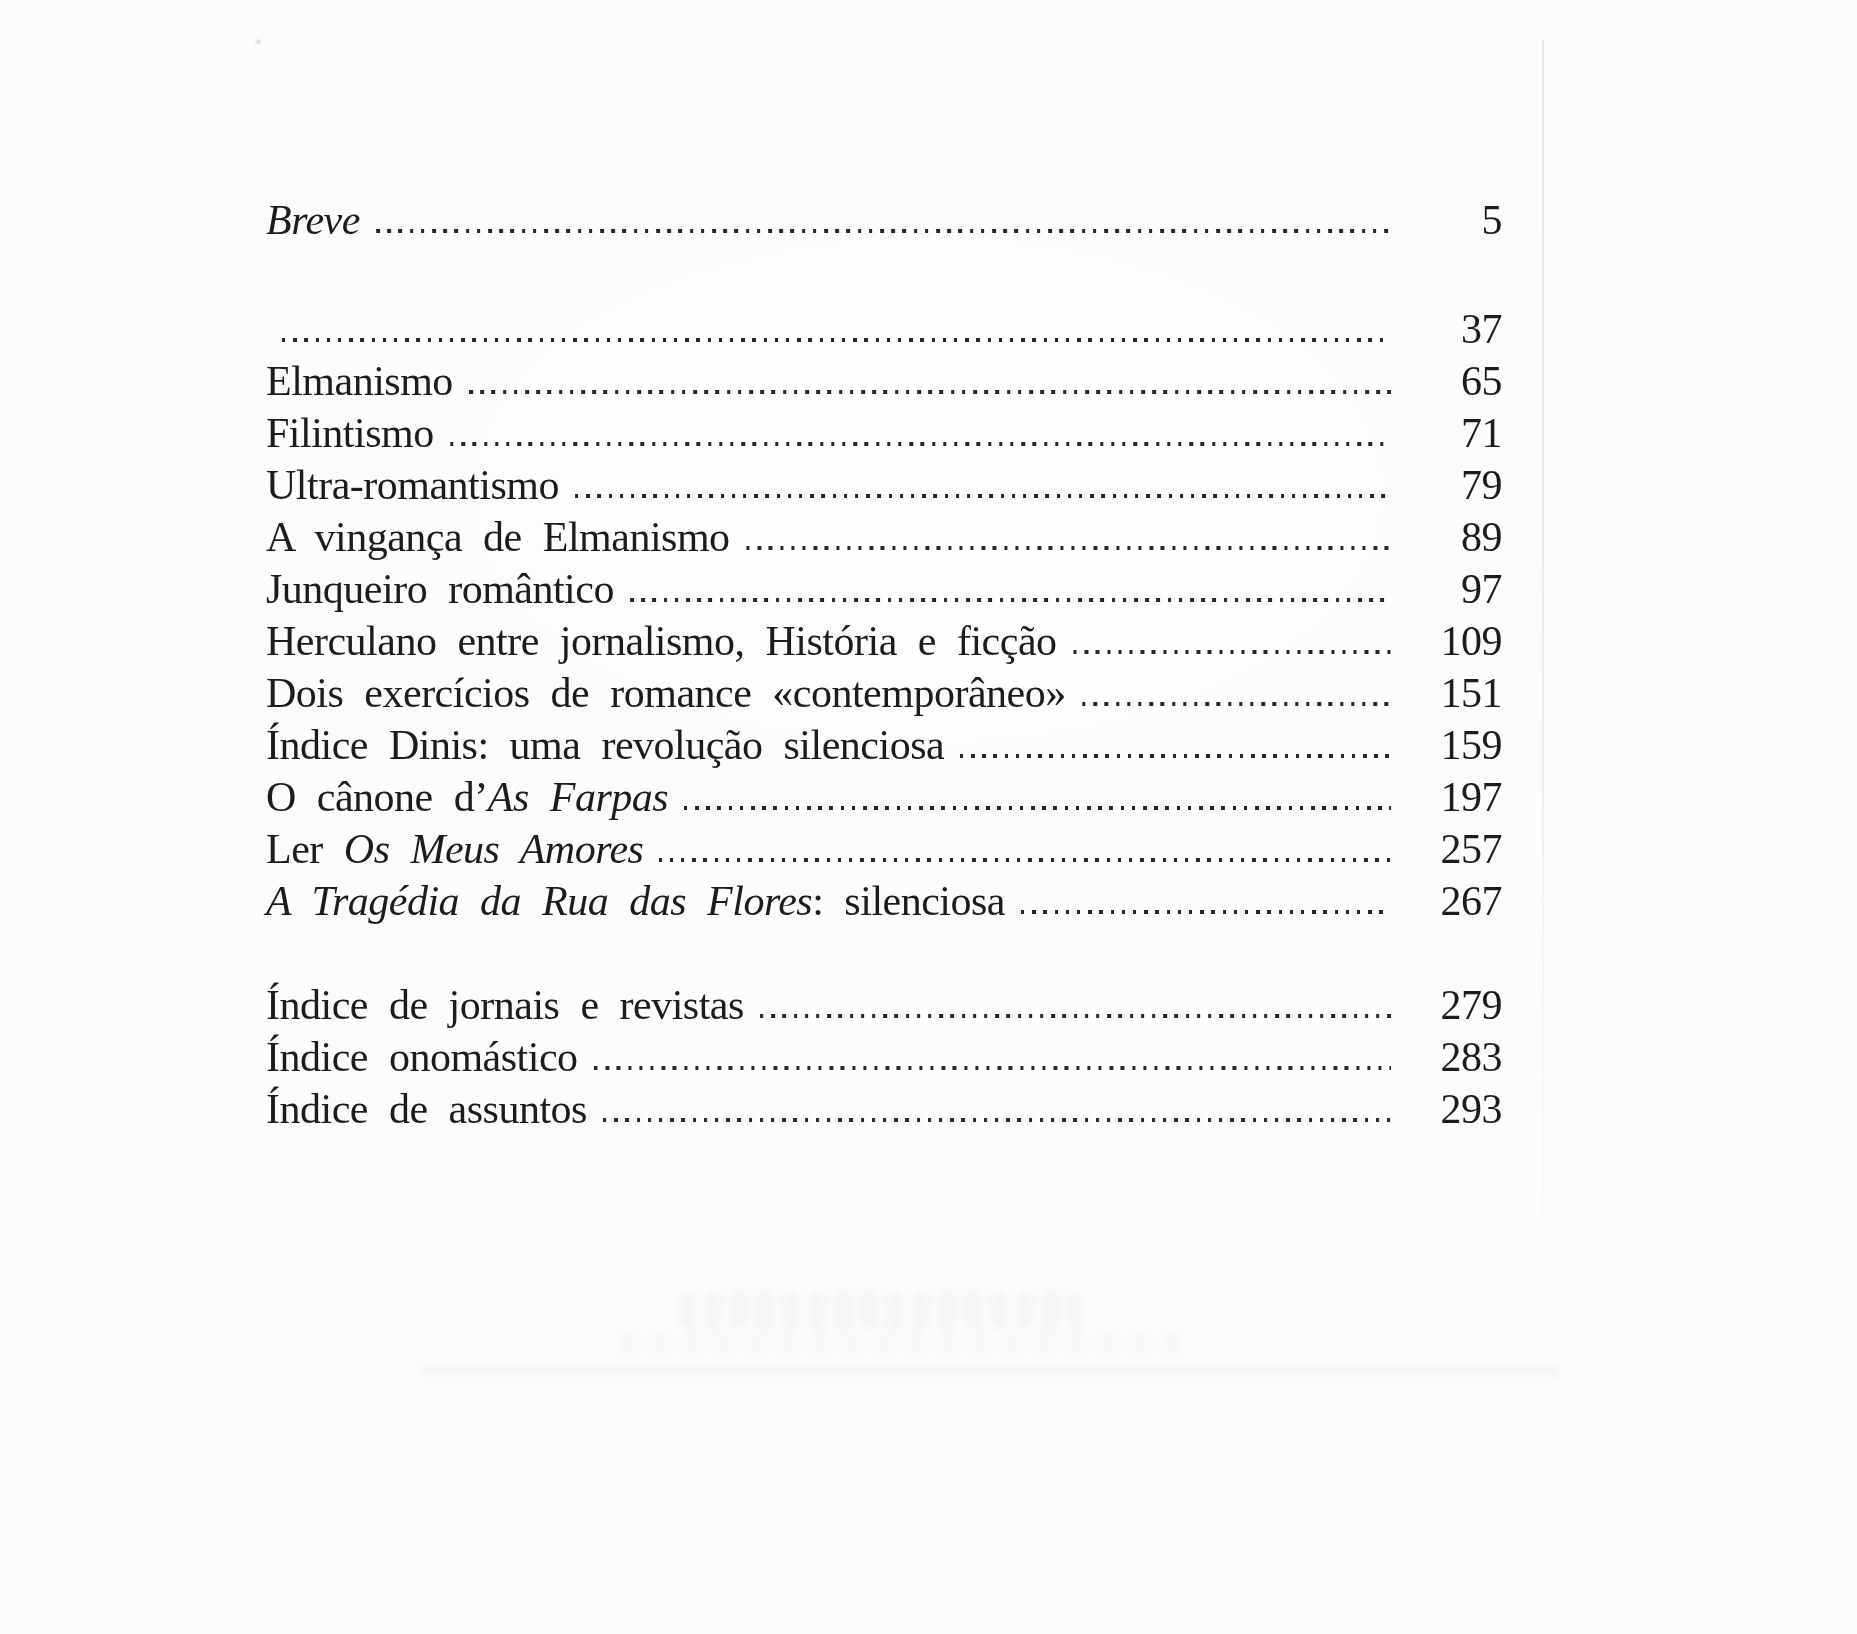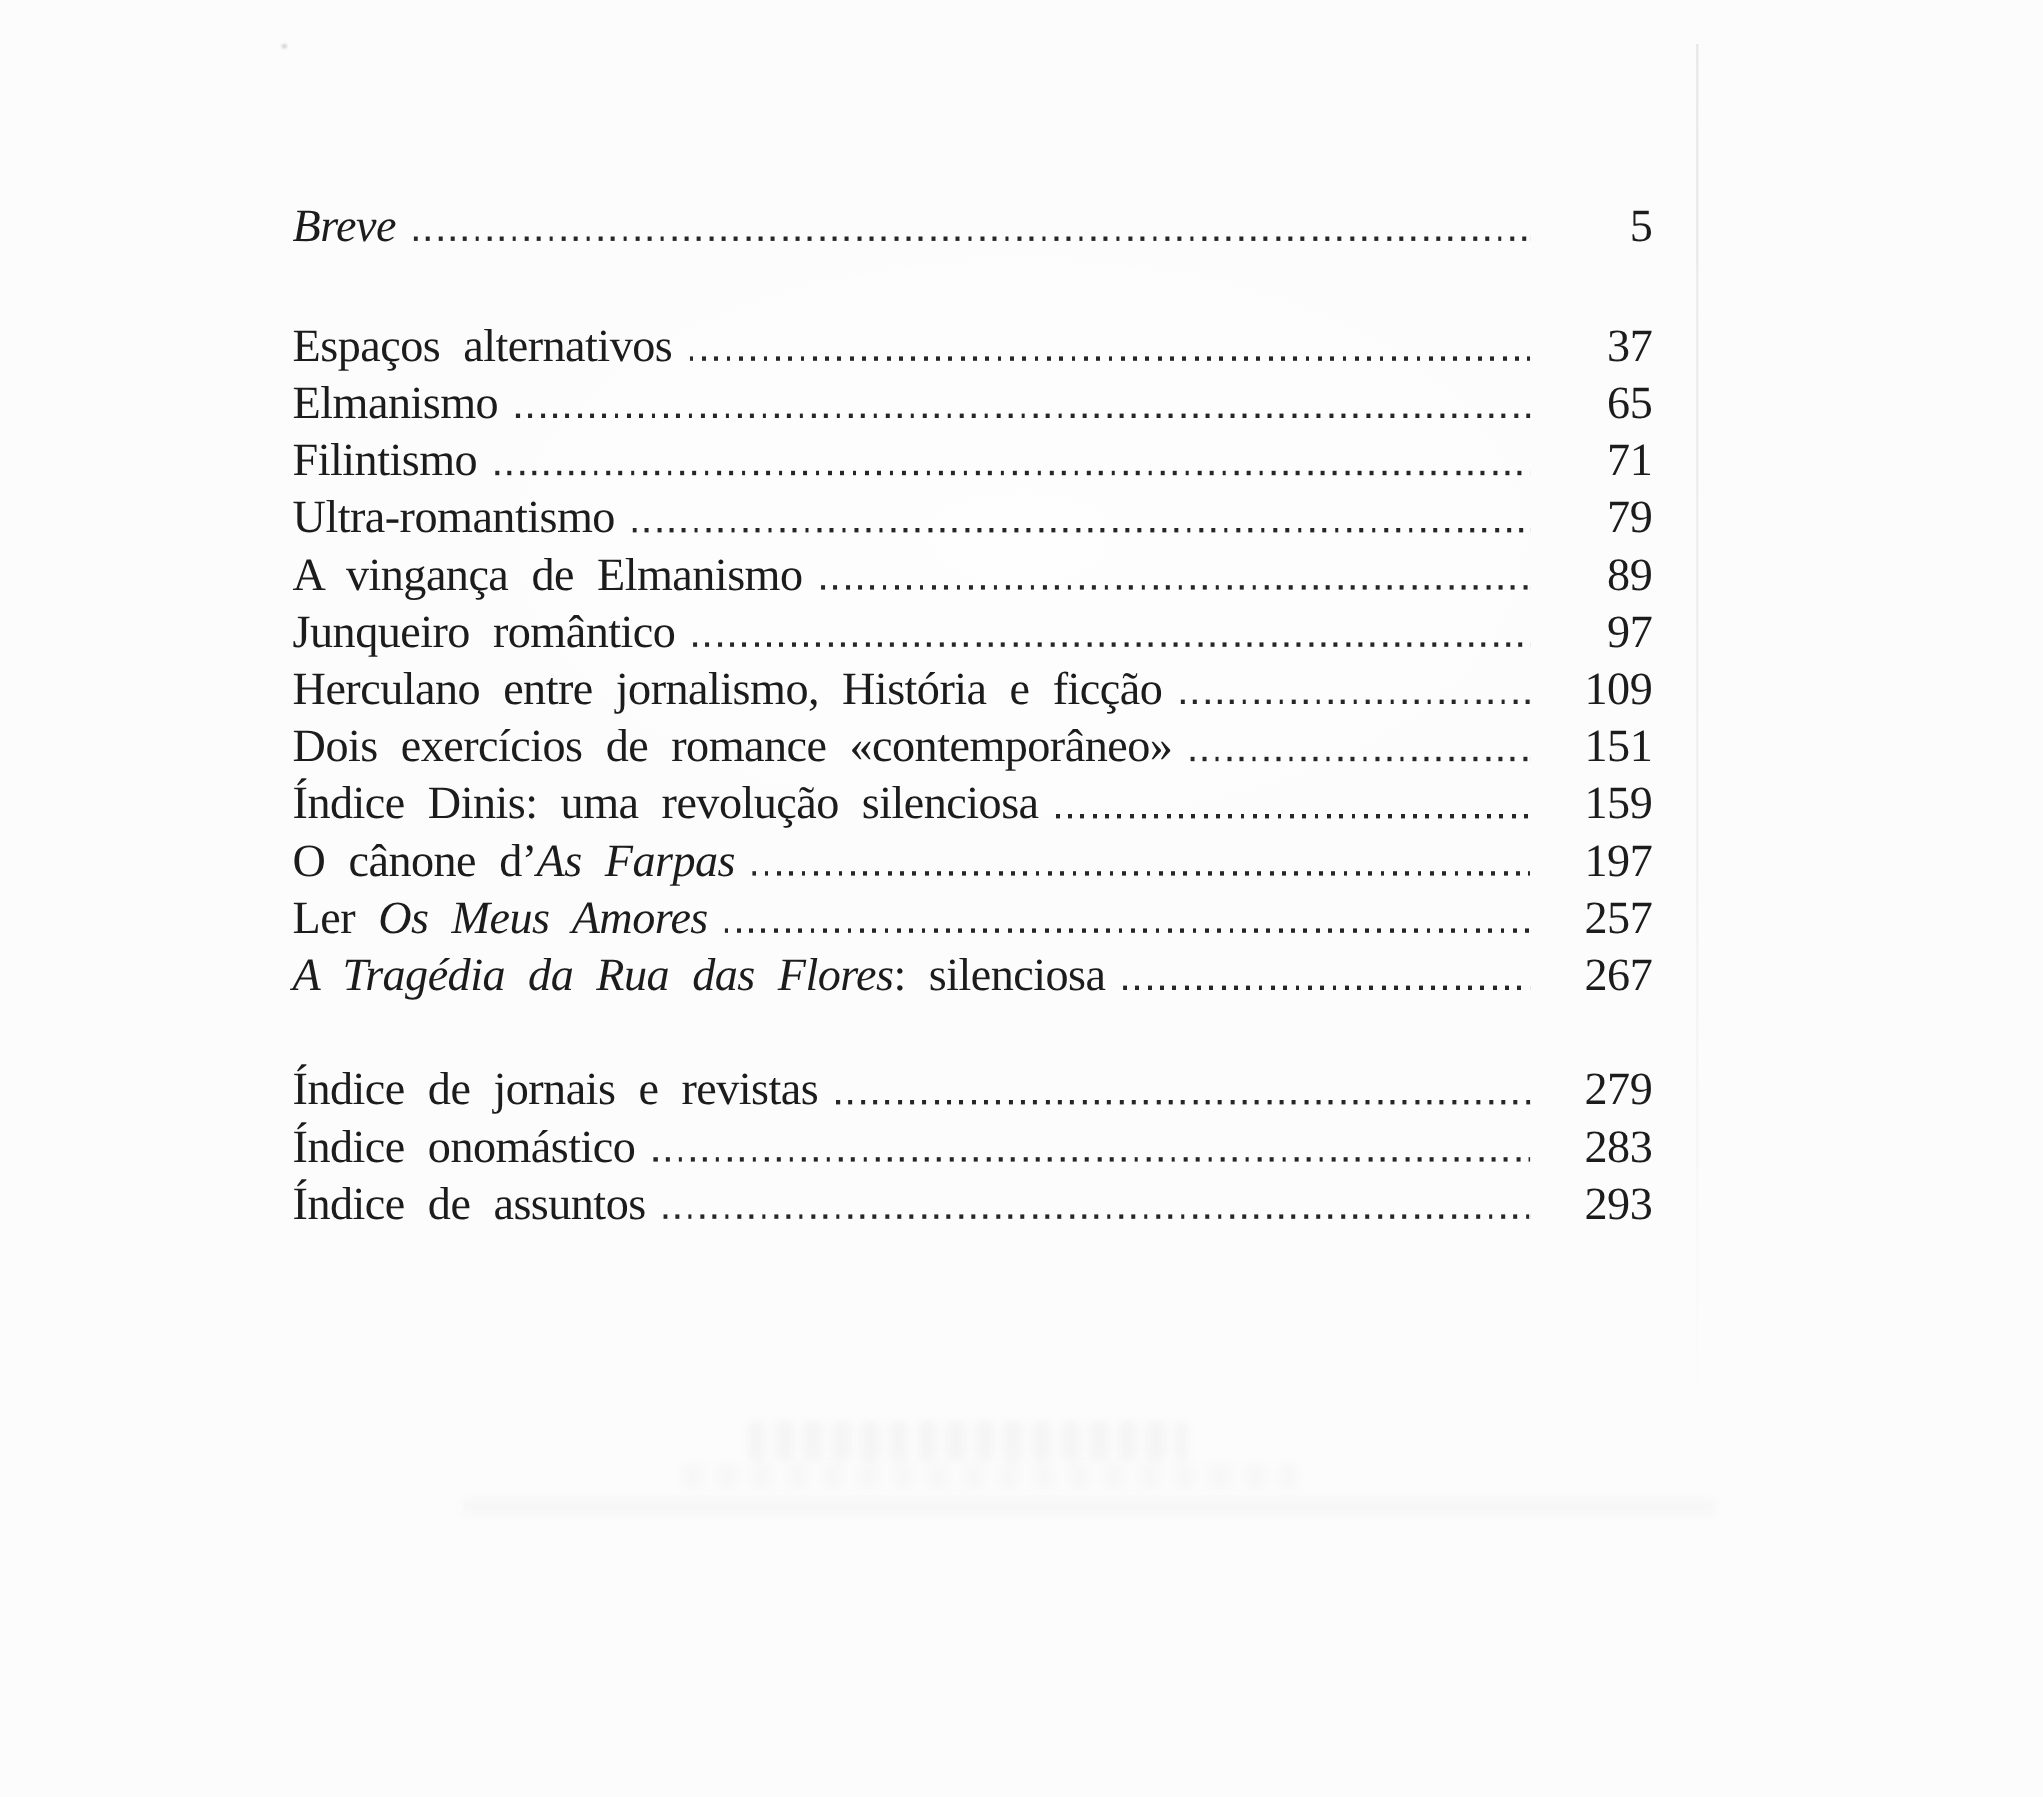--- a/index.html
+++ b/index.html
@@ -18,21 +18,21 @@
   .scan-page {
     position: absolute;
     inset: 0;
     background:
       radial-gradient(ellipse 900px 500px at 50% 30%, rgba(255,255,255,0.6), rgba(255,255,255,0) 70%),
       #fcfcfc;
   }
   .toc {
     position: absolute;
     left: 266px;
-    top: 180px;
+    top: 194px;
     width: 1236px;
     font-size: 42px;
     line-height: 52px;
     letter-spacing: -0.5px;
   }
   .toc-section { margin: 0; }
   .toc-section + .toc-section.gap-lg { margin-top: 57px; }
   .toc-section + .toc-section.gap-md { margin-top: 52px; }
   .row {
     display: flex;
@@ -118,21 +118,20 @@
   <div class="toc">
       <div class="toc-section">
         <div class="row">
           <span class="title"><span class="it">Breve</span></span>
           <span class="leader"></span>
           <span class="pnum">5</span>
         </div>
       </div>
       <div class="toc-section gap-lg">
         <div class="row">
-          <span class="title"><span>Espaços alternativos</span></span>
           <span class="leader"></span>
           <span class="pnum">37</span>
         </div>
         <div class="row">
           <span class="title"><span>Elmanismo</span></span>
           <span class="leader"></span>
           <span class="pnum">65</span>
         </div>
         <div class="row">
           <span class="title"><span>Filintismo</span></span>

